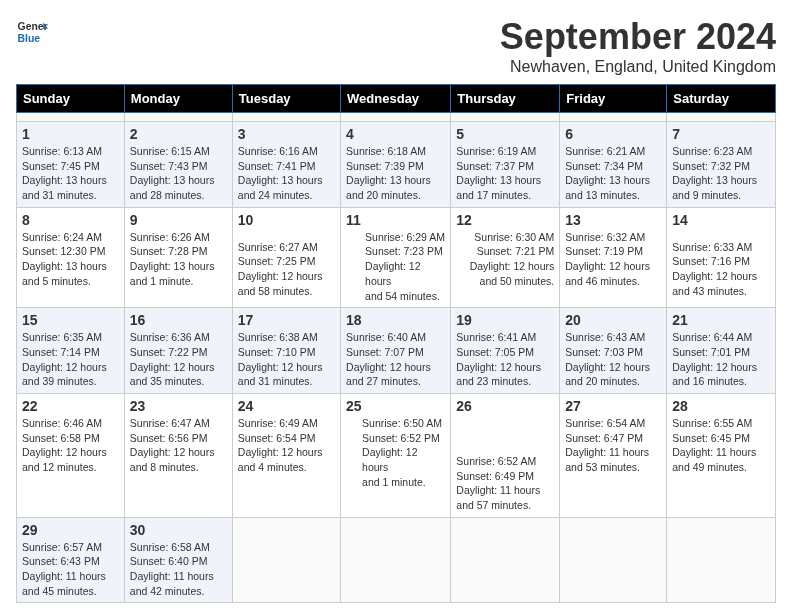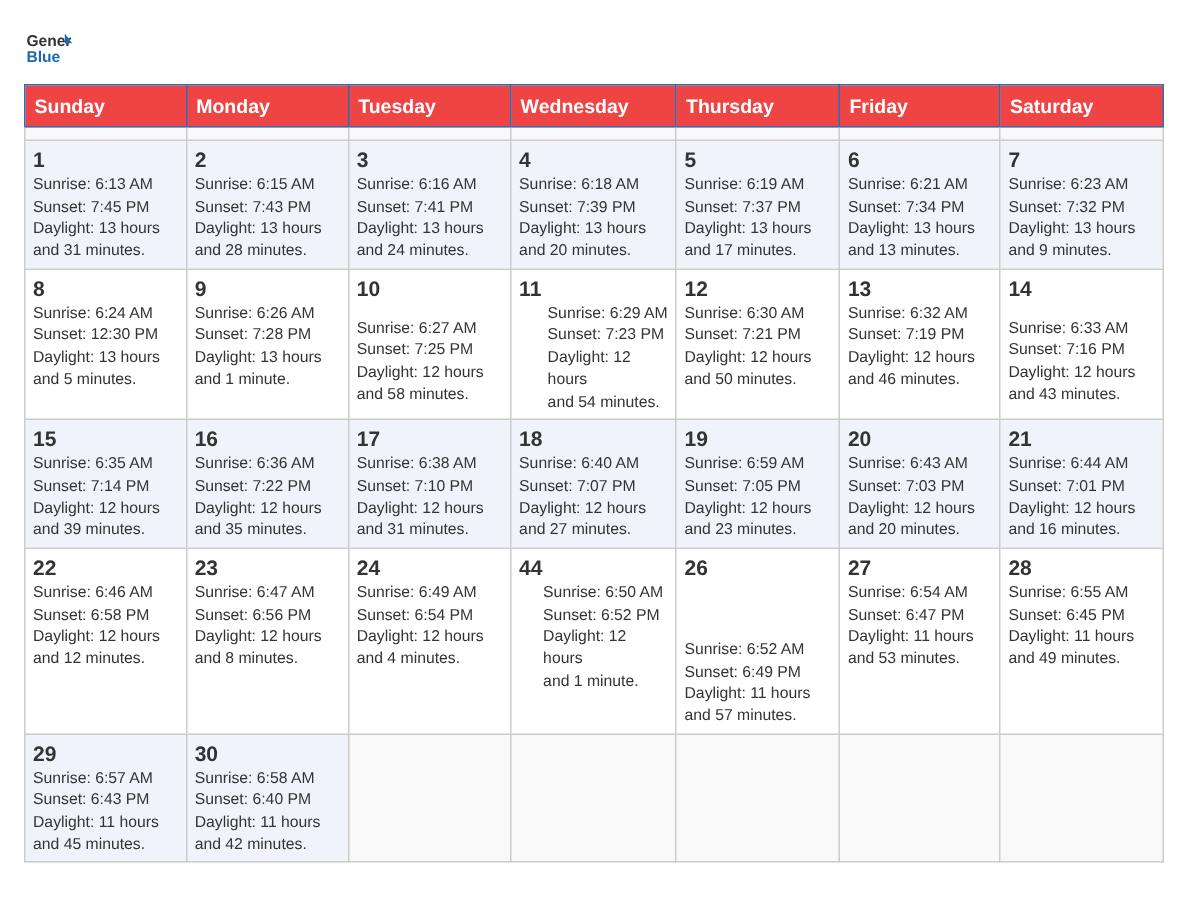--- a/index.html
+++ b/index.html
@@ -37,21 +37,21 @@
       font-size: 16px;
       color: #333;
       font-weight: normal;
     }
     .calendar-table {
       width: 100%;
       border-collapse: collapse;
       font-size: 11px;
     }
     .calendar-table th {
-      background-color: #ef4444;
+      background-color: #000000;
       color: #fff;
       text-align: left;
       padding: 6px 6px;
       font-size: 13px;
       font-weight: bold;
       border: 1px solid #2d6db5;
     }
     .calendar-table td {
       border: 1px solid #ccc;
       vertical-align: top;
@@ -84,20 +84,22 @@
 
 <div class="header-area">
   <div class="logo">
     <svg class="logo-icon" viewBox="0 0 40 40" xmlns="http://www.w3.org/2000/svg">
       <text x="2" y="18" font-size="13" font-weight="bold" fill="#333" font-family="Arial">General</text>
       <text x="2" y="32" font-size="13" font-weight="bold" fill="#1a6ab1" font-family="Arial">Blue</text>
       <polygon points="34,8 40,16 34,16" fill="#1a6ab1"></polygon>
     </svg>
   </div>
   <div class="title-block">
+    <div class="month-title">September 2024</div>
+    <div class="location-title">Newhaven, England, United Kingdom</div>
   </div>
 </div>
 
 <table class="calendar-table">
   <thead>
     <tr id="header-row">
         <th>Sunday</th>
         <th>Monday</th>
         <th>Tuesday</th>
         <th>Wednesday</th>
@@ -191,21 +193,21 @@
         </td>
         <td>
           <span class="day-number">11</span>
           <div class="day-info" style="white-space: pre-line; margin-left: 19px;">Sunrise: 6:29 AM
 Sunset: 7:23 PM
 Daylight: 12 hours
 and 54 minutes.</div>
         </td>
         <td>
           <span class="day-number">12</span>
-          <div class="day-info" style="white-space: pre-line;">Sunrise: 6:30 AM
+          <div class="day-info" style="white-space: pre-line; text-align: right;">Sunrise: 6:30 AM
 Sunset: 7:21 PM
 Daylight: 12 hours
 and 50 minutes.</div>
         </td>
         <td>
           <span class="day-number">13</span>
           <div class="day-info" style="white-space: pre-line;">Sunrise: 6:32 AM
 Sunset: 7:19 PM
 Daylight: 12 hours
 and 46 minutes.</div>
@@ -242,21 +244,21 @@
         </td>
         <td>
           <span class="day-number">18</span>
           <div class="day-info" style="white-space: pre-line;">Sunrise: 6:40 AM
 Sunset: 7:07 PM
 Daylight: 12 hours
 and 27 minutes.</div>
         </td>
         <td>
           <span class="day-number">19</span>
-          <div class="day-info" style="white-space: pre-line;">Sunrise: 6:59 AM
+          <div class="day-info" style="white-space: pre-line;">Sunrise: 6:41 AM
 Sunset: 7:05 PM
 Daylight: 12 hours
 and 23 minutes.</div>
         </td>
         <td>
           <span class="day-number">20</span>
           <div class="day-info" style="white-space: pre-line;">Sunrise: 6:43 AM
 Sunset: 7:03 PM
 Daylight: 12 hours
 and 20 minutes.</div>
@@ -285,21 +287,21 @@
 and 8 minutes.</div>
         </td>
         <td>
           <span class="day-number">24</span>
           <div class="day-info" style="white-space: pre-line;">Sunrise: 6:49 AM
 Sunset: 6:54 PM
 Daylight: 12 hours
 and 4 minutes.</div>
         </td>
         <td>
-          <span class="day-number">44</span>
+          <span class="day-number">25</span>
           <div class="day-info" style="white-space: pre-line; margin-left: 16px;">Sunrise: 6:50 AM
 Sunset: 6:52 PM
 Daylight: 12 hours
 and 1 minute.</div>
         </td>
         <td>
           <span class="day-number">26</span>
           <div class="day-info" style="white-space: pre-line; margin-top: 40px;">Sunrise: 6:52 AM
 Sunset: 6:49 PM
 Daylight: 11 hours

